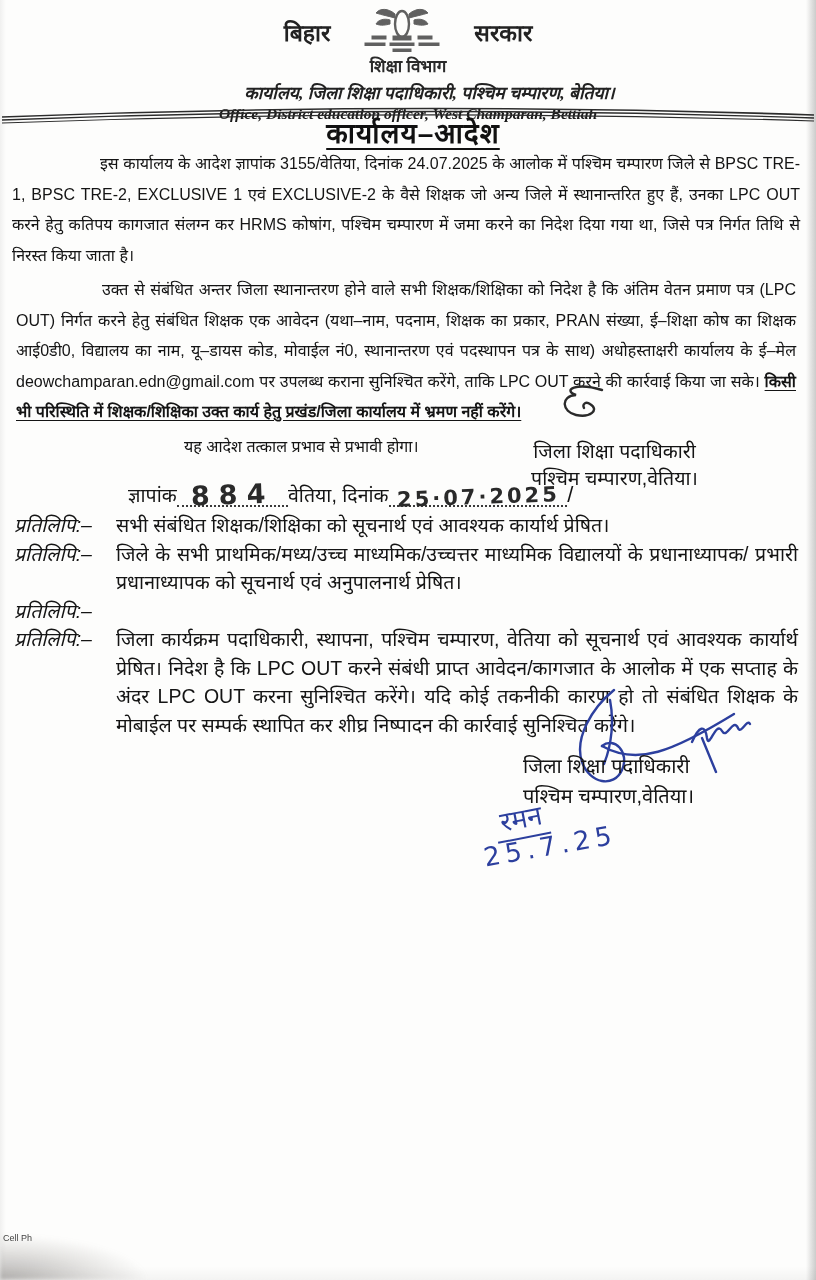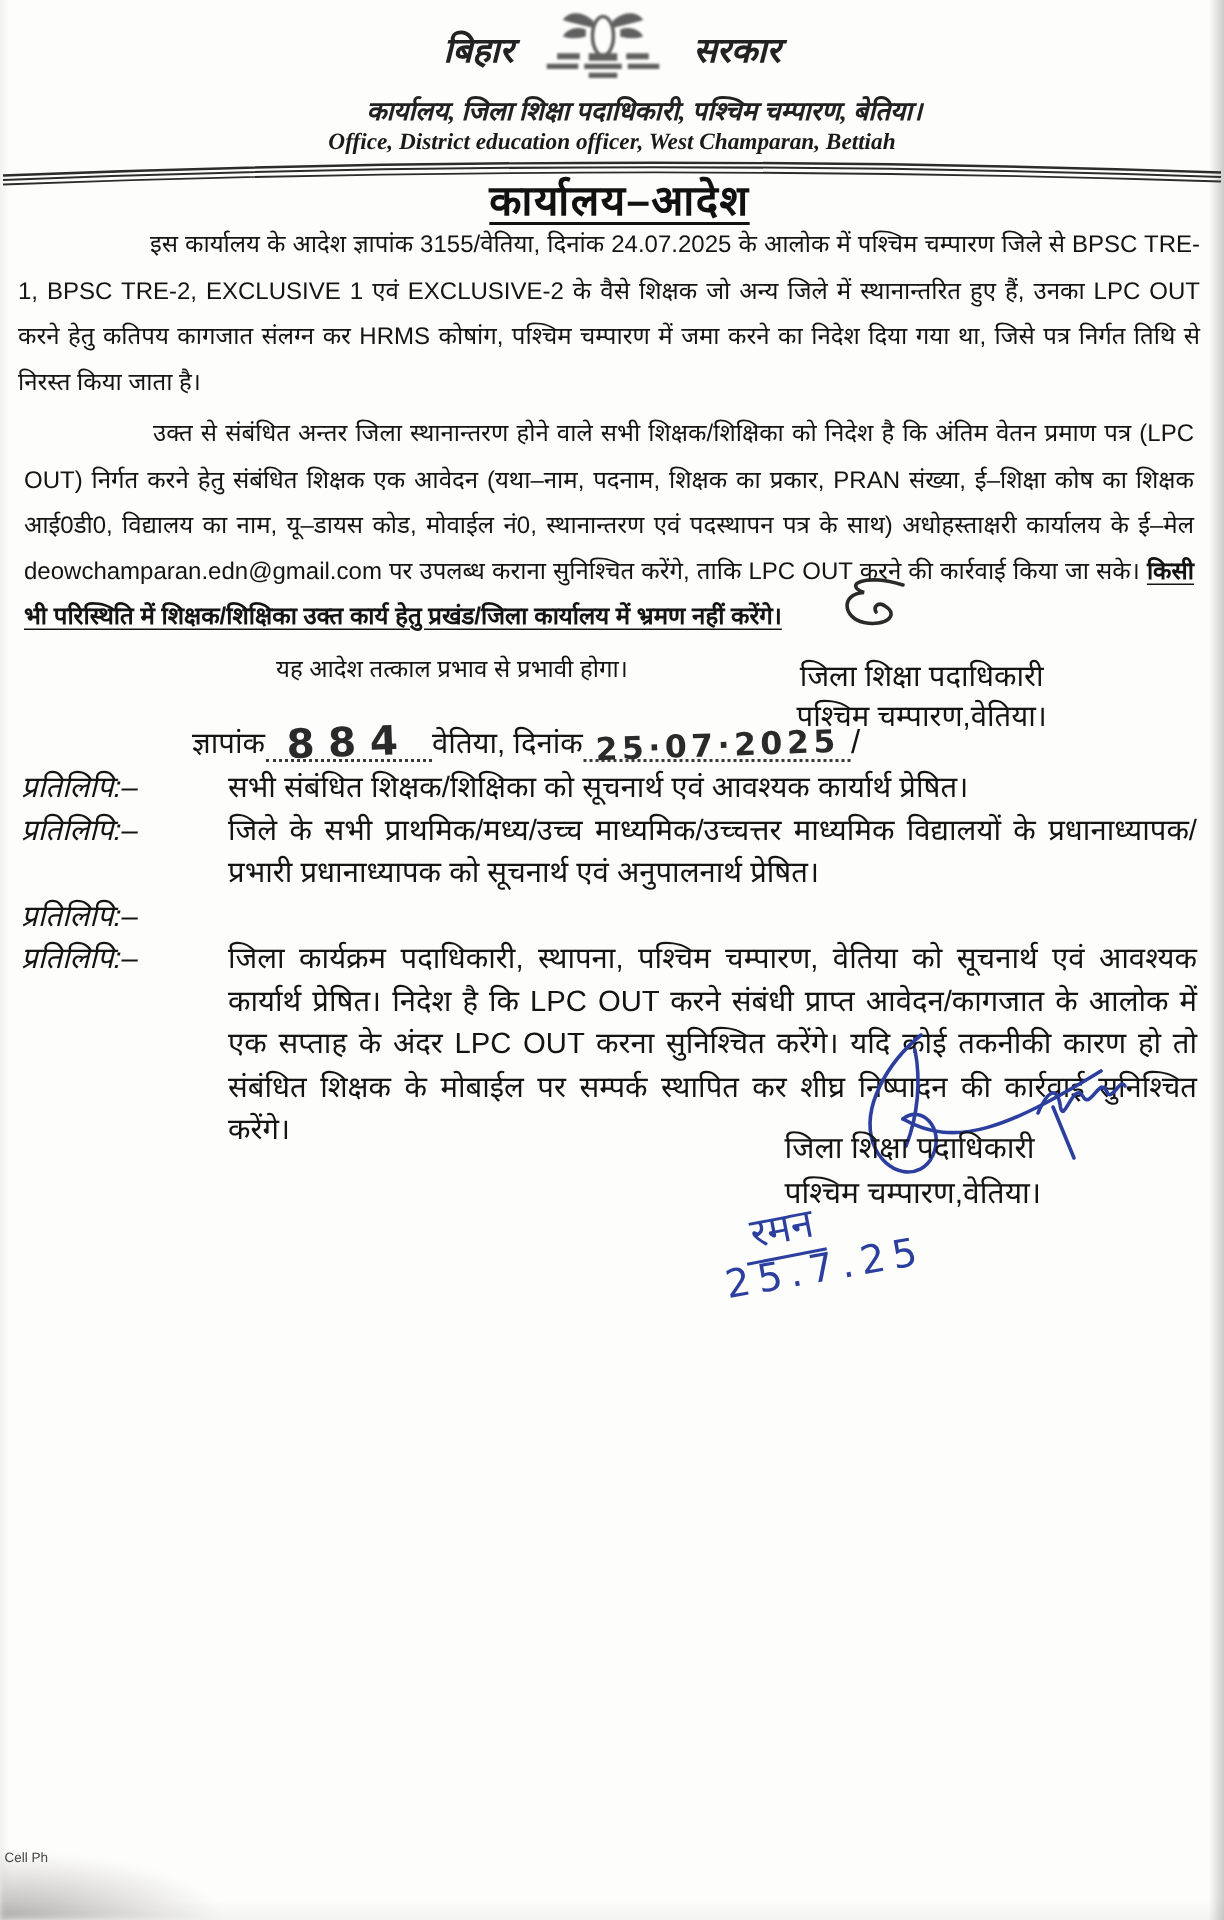--- a/index.html
+++ b/index.html
@@ -14,23 +14,23 @@
   .page{
     position:absolute;inset:0;
     background:
       linear-gradient(90deg, rgba(0,0,0,0.05) 0, rgba(0,0,0,0) 6px),
       linear-gradient(270deg, rgba(0,0,0,0.07) 0, rgba(0,0,0,0) 10px),
       linear-gradient(0deg, rgba(0,0,0,0.04) 0, rgba(0,0,0,0) 14px),
       #fdfdfc;
   }
   
   .letterhead{position:absolute;top:6px;left:0;right:0;text-align:center;}
-  .gov-line{display:flex;justify-content:center;align-items:center;gap:18px;
+  .gov-line{display:flex;justify-content:center;align-items:center;gap:30px;
     font-family:"Liberation Serif","DejaVu Serif",serif;
-    font-weight:700;font-style:italic;font-size:23px;color:#222;}
+    font-weight:700;font-size:23px;color:#222;}
   .emblem{width:84px;height:52px;filter:blur(0.6px);opacity:.8;}
   .dept{font-family:"Liberation Serif","DejaVu Serif",serif;
     font-weight:700;font-size:17px;margin-top:-4px;color:#2a2a2a;}
   .office-hi{font-family:"Liberation Serif","DejaVu Serif",serif;
     font-weight:700;font-style:italic;font-size:17.5px;margin-top:3px;color:#222;padding-left:43px;}
   .office-en{font-family:"Liberation Serif","DejaVu Serif",serif;
     font-weight:700;font-style:italic;font-size:15.5px;margin-top:1px;color:#1a1a1a;}
   
   .divider{position:absolute;top:100px;left:0;width:816px;height:24px;}
   
@@ -55,21 +55,21 @@
     letter-spacing:9px;color:#2a2a2a;transform:rotate(-2deg);}
   .hand-date-1{display:inline-block;position:relative;top:2px;padding:0 8px;
     font-family:"DejaVu Sans",sans-serif;font-size:21px;font-weight:600;
     letter-spacing:3px;color:#2a2a2a;transform:rotate(-2deg);}
   .memo-suffix{font-size:22px;}
   
   .copies{position:absolute;top:511px;left:14px;right:18px;
     font-size:19.5px;line-height:28.5px;color:#141414;}
   .copy-row{display:flex;align-items:flex-start;}
   .copy-label{flex:0 0 102px;white-space:nowrap;font-style:italic;}
-  .copy-text{flex:1;margin-left:36px;text-align:justify;}
+  .copy-text{flex:1;text-align:justify;}
   
   .sign-mark-2{position:absolute;top:686px;left:552px;width:200px;height:120px;}
   .sign2{position:absolute;top:751px;left:523px;font-size:20px;line-height:30px;color:#141414;}
   .hand-name{position:absolute;top:799px;left:494px;
     font-family:"DejaVu Sans",sans-serif;font-size:27px;font-weight:500;
     color:#2c3f9e;transform:rotate(-11deg);
     border-bottom:2.5px solid #2c3f9e;padding:0 6px 1px 6px;}
   .hand-date-2{position:absolute;top:831px;left:483px;
     font-family:"DejaVu Sans",sans-serif;font-size:26px;font-weight:500;
     letter-spacing:5px;color:#2c3f9e;transform:rotate(-10deg);}
@@ -101,20 +101,21 @@
           <rect x="33" y="30" width="18" height="4"></rect>
           <rect x="58" y="30" width="14" height="3"></rect>
           <rect x="5" y="37" width="20" height="2.5"></rect>
           <rect x="30" y="37" width="24" height="2.5"></rect>
           <rect x="59" y="37" width="20" height="2.5"></rect>
           <rect x="33" y="43" width="18" height="2.5"></rect>
         </g>
       </svg>
       <span>सरकार</span>
     </div>
+    <div class="dept">शिक्षा विभाग</div>
     <div class="office-hi">कार्यालय, जिला शिक्षा पदाधिकारी, पश्चिम चम्पारण, बेतिया।</div>
     <div class="office-en">Office, District education officer, West Champaran, Bettiah</div>
   </div>
 
   <svg class="divider" viewBox="0 0 816 24" preserveAspectRatio="none">
     <path d="M2,17 Q408,1 814,15" fill="none" stroke="#2c2c2c" stroke-width="1.6"></path>
     <path d="M2,20 Q408,4 814,18" fill="none" stroke="#2c2c2c" stroke-width="1.4"></path>
     <path d="M2,23 Q408,8 814,21" fill="none" stroke="#2c2c2c" stroke-width="1.2"></path>
   </svg>
 

